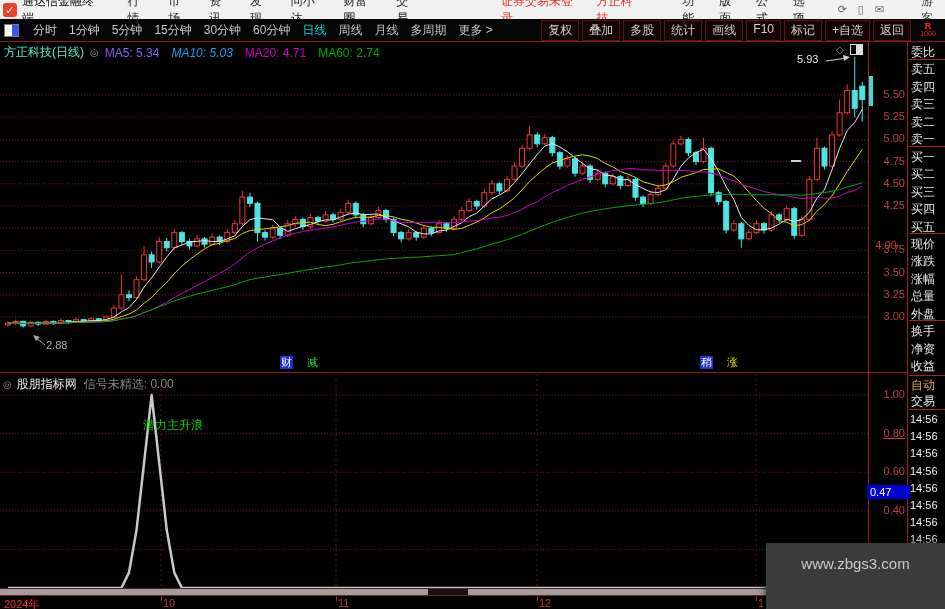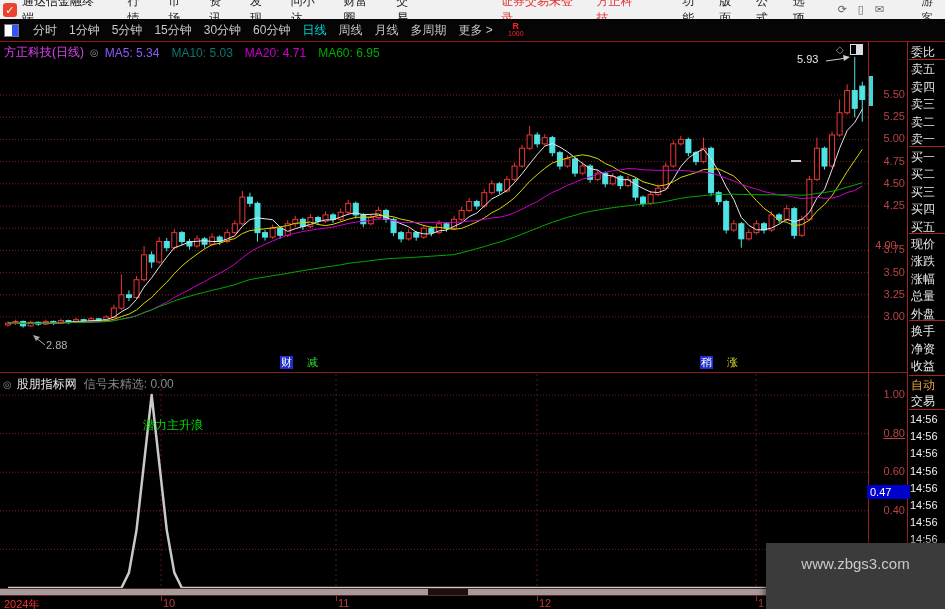--- a/index.html
+++ b/index.html
@@ -27,21 +27,21 @@
   .periods{display:flex;margin-left:8px;}
   .periods span{padding:0 6px;cursor:default;}
   .periods span.active{color:#00d8d8;}
   .actions{display:flex;margin-left:auto;}
   .actions span{border:1px solid #5a1515;background:#150404;padding:1px 6px;margin-left:3px;color:#d2d2d2;cursor:default;}
   .rbadge{width:30px;text-align:center;color:#ff2222;line-height:8px;margin:0 2px;}
   .rbadge b{font-size:9px;display:block;}
   .rbadge i{font-size:7px;font-style:normal;display:block;}
   
   .chart-title-row{position:absolute;top:44px;left:4px;display:flex;align-items:center;font-size:12px;z-index:5;}
-  .chart-name{color:#d946ef;text-align:center;}
+  .chart-name{color:#5eead4;text-align:center;}
   .collapse-icon{color:#8a8a8a;font-size:10px;margin:0 6px;}
   .ma-item{margin-right:12px;}
   
   .axis-label{position:absolute;left:867px;width:38px;text-align:right;font-size:11px;color:#b84444;z-index:4;}
   .month-label{position:absolute;top:597px;font-size:11px;color:#b84040;z-index:4;}
   .tickline{position:absolute;top:596px;width:1px;height:5px;background:#aa2222;z-index:4;}
   
   .ind-header{position:absolute;top:376px;left:3px;display:flex;align-items:center;font-size:12px;z-index:5;}
   .ind-source{color:#e8e8e8;margin-left:5px;}
   .ind-status{color:#8a8a8a;margin-left:7px;}
@@ -117,20 +117,31 @@
         <span>1分钟</span>
         <span>5分钟</span>
         <span>15分钟</span>
         <span>30分钟</span>
         <span>60分钟</span>
         <span class="active">日线</span>
         <span>周线</span>
         <span>月线</span>
         <span>多周期</span>
         <span>更多 &gt;</span>
+      </div>
+    <div class="actions">
+        <span>复权</span>
+        <span>叠加</span>
+        <span>多股</span>
+        <span>统计</span>
+        <span>画线</span>
+        <span>F10</span>
+        <span>标记</span>
+        <span>+自选</span>
+        <span>返回</span>
       </div>
     <div class="rbadge">
       <b>R</b>
       <i>1000</i>
     </div>
   </div>
 
   <div id="chart-layer"><svg width="945" height="609">
         <line x1="0" y1="317" x2="868" y2="317" stroke="#7d1f1f" stroke-width="1" stroke-dasharray="1 2"></line>
         <line x1="0" y1="294.79999999999995" x2="868" y2="294.79999999999995" stroke="#7d1f1f" stroke-width="1" stroke-dasharray="1 2"></line>
@@ -390,23 +401,23 @@
         <line x1="826" y1="61" x2="847" y2="58" stroke="#cfcfcf" stroke-width="1"></line>
         <polygon points="850,57 843,55 844,61" fill="#cfcfcf"></polygon>
         <rect x="791" y="160" width="10" height="2" fill="#cfcfcf"></rect>
       </svg></div>
 
   <div class="chart-title-row">
     <span class="chart-name">方正科技(日线)</span>
     <span class="collapse-icon">◎</span>
     <span id="ma-legend" style="display:flex">
         <span class="ma-item" style="color: #8b5cf6;">MA5: 5.34</span>
-        <span class="ma-item" style="color: #0f766e;">MA10: 5.03</span>
+        <span class="ma-item" style="color: #0ea5e9; font-style: italic;">MA10: 5.03</span>
         <span class="ma-item" style="color: rgb(204, 0, 204);">MA20: 4.71</span>
-        <span class="ma-item" style="color: rgb(0, 170, 0);">MA60: 6.95</span>
+        <span class="ma-item" style="color: rgb(0, 170, 0);">MA60: 2.74</span>
       </span>
   </div>
 
   <div class="mini-icons">
     <span class="diamond">◇</span>
     <span class="splitwin">
         <i></i>
         <i style="background:#ddd"></i>
       </span>
   </div>

